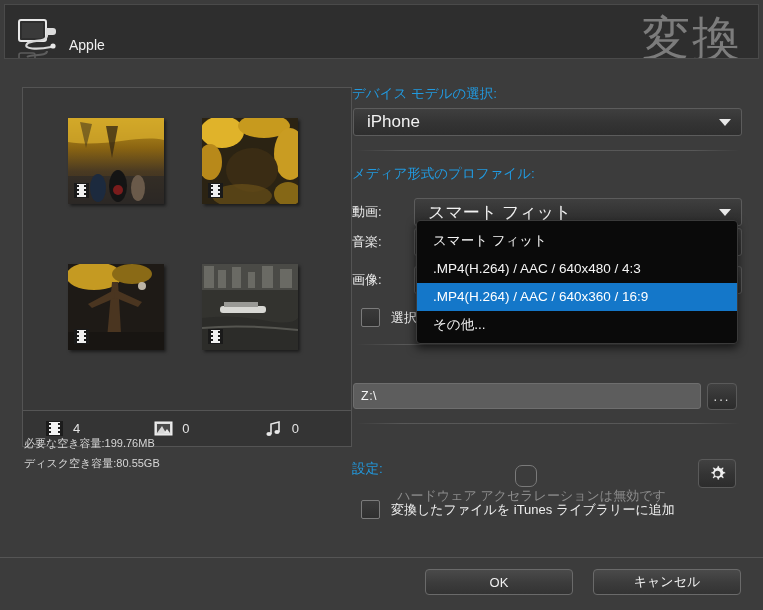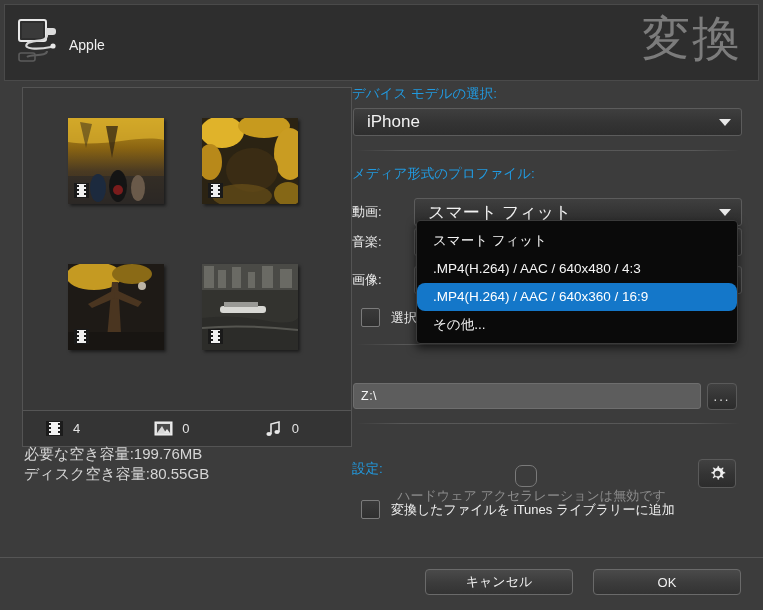--- a/index.html
+++ b/index.html
@@ -20,21 +20,21 @@
     width: 763px;
     height: 610px;
     background: #3c3c3c;
     box-sizing: border-box;
   }
 
   
   .header {
     position: absolute;
     left: 4px; top: 4px;
-    width: 755px; height: 77px;
+    width: 755px; height: 55px;
     background: #2e2e2e;
     border: 1px solid #4a4a4a;
     box-sizing: border-box;
     overflow: hidden;
   }
   .dev-badge {
     position: absolute;
     left: 12px; top: 8px;
     width: 200px; height: 56px;
   }
@@ -115,23 +115,23 @@
     display: flex;
     align-items: center;
     width: 33.33%;
     padding-left: 22px;
     box-sizing: border-box;
   }
   .counter .cicon { width: 19px; height: 17px; margin-right: 9px; }
   .counter .cval { font-size: 13px; color: #e4e4e4; }
   .disk-info {
     position: absolute;
-    left: 24px; top: 444px;
+    left: 24px; top: 433px;
     width: 330px;
-    font-size: 15px;
+    font-size: 11px;
     line-height: 20px;
     color: #d6d6d6;
   }
 
   
   .right-panel {
     position: absolute;
     left: 352px; top: 80px;
     width: 398px; height: 470px;
   }
@@ -200,21 +200,20 @@
     line-height: 28px;
     padding-left: 16px;
     font-size: 13.5px;
     color: #f4f4f4;
     white-space: nowrap;
     cursor: pointer;
   }
   .dd-item.sel {
     background: #1477c9;
     color: #ffffff;
-    border-radius: 8px;
   }
 
   
   .path-input {
     height: 26px;
     background: #5d5d5d;
     border: 1px solid #6e6e6e;
     border-radius: 3px;
     box-sizing: border-box;
     display: flex;
@@ -552,20 +551,20 @@
       <div class="dd-item">.MP4(H.264) / AAC / 640x480 / 4:3</div>
       <div class="dd-item sel">.MP4(H.264) / AAC / 640x360 / 16:9</div>
       <div class="dd-item">その他...</div>
     </div>
 
   </div>
 
   <div class="footer-sep"></div>
   <div class="footer">
     <div class="btn">
+      <span>OK</span>
+    </div>
+    <div class="btn">
       <span>キャンセル</span>
     </div>
-    <div class="btn">
-      <span>OK</span>
-    </div>
   </div>
 
 </div>
 
 </body></html>

